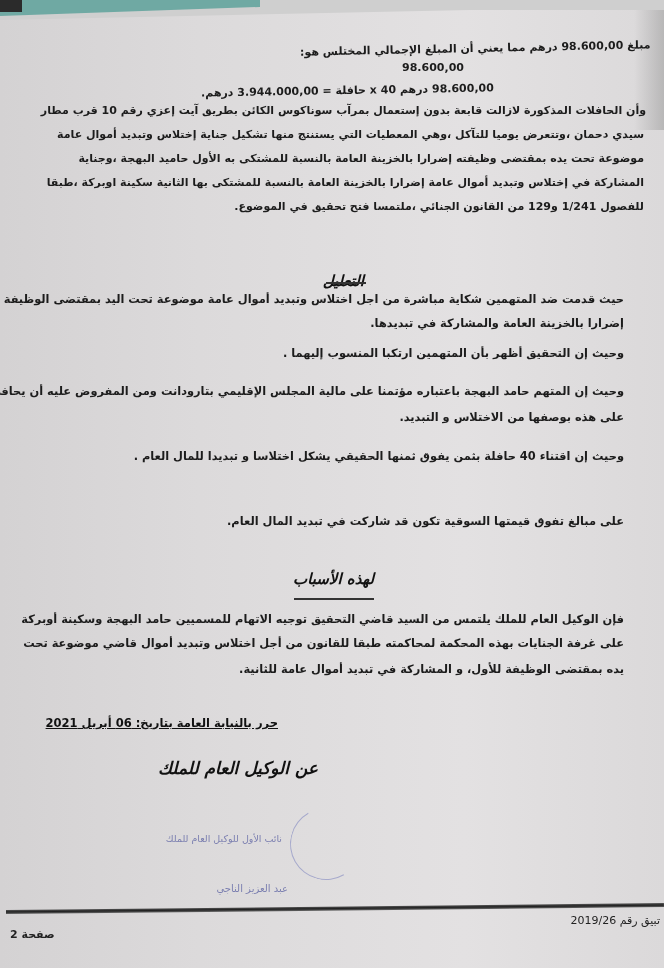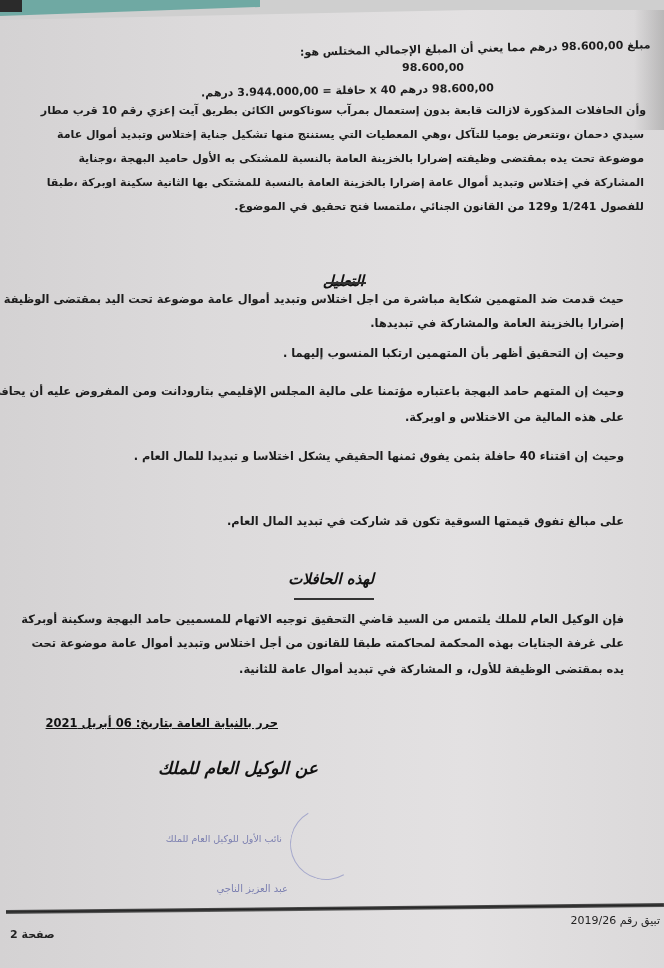--- a/index.html
+++ b/index.html
@@ -87,31 +87,31 @@
 
   <div class="heading" style="right:300px; top:260px;margin-top:12px;">التعليل</div>
   <div class="heading-rule" style="right:298px; top:282px; width:40px;"></div>
 
   <div class="line" style="right:40px; top:292px;">حيث قدمت ضد المتهمين شكاية مباشرة من اجل اختلاس وتبديد أموال عامة موضوعة تحت اليد بمقتضى الوظيفة</div>
   <div class="line" style="right:40px; top:316px;">إضرارا بالخزينة العامة والمشاركة في تبديدها.</div>
 
   <div class="line" style="right:40px; top:346px;">وحيث إن التحقيق أظهر بأن المتهمين ارتكبا المنسوب إليهما .</div>
 
   <div class="line" style="right:40px; top:384px;">وحيث إن المتهم حامد البهجة باعتباره مؤتمنا على مالية المجلس الإقليمي بتارودانت ومن المفروض عليه أن يحافظ</div>
-  <div class="line" style="right:40px; top:410px;">على هذه المالية من الاختلاس و اوبركة.</div>
+  <div class="line" style="right:40px; top:410px;">على هذه بوصفها من الاختلاس و التبديد.</div>
 
   <div class="line" style="right:40px; top:449px;margin-left:36px;">وحيث إن اقتناء 40 حافلة بثمن يفوق ثمنها الحقيقي يشكل اختلاسا و تبديدا للمال العام .</div>
 
   <div class="line" style="right:40px; top:514px;">على مبالغ تفوق قيمتها السوقية تكون قد شاركت في تبديد المال العام.</div>
 
-  <div class="heading" style="right:290px; top:570px;">لهذه الحافلات</div>
+  <div class="heading" style="right:290px; top:570px;">لهذه الأسباب</div>
   <div class="heading-rule" style="right:290px; top:598px; width:80px;"></div>
 
   <div class="line" style="right:40px; top:612px;">فإن الوكيل العام للملك يلتمس من السيد قاضي التحقيق توجيه الاتهام للمسميين حامد البهجة وسكينة أوبركة</div>
-  <div class="line" style="right:40px; top:636px;">على غرفة الجنايات بهذه المحكمة لمحاكمته طبقا للقانون من أجل اختلاس وتبديد أموال عامة موضوعة تحت</div>
+  <div class="line" style="right:40px; top:636px;">على غرفة الجنايات بهذه المحكمة لمحاكمته طبقا للقانون من أجل اختلاس وتبديد أموال قاضي موضوعة تحت</div>
   <div class="line" style="right:40px; top:662px;">يده بمقتضى الوظيفة للأول، و المشاركة في تبديد أموال عامة للثانية.</div>
 
   <div class="date-line" style="right:386px; top:716px;">حرر بالنيابة العامة بتاريخ: 06 أبريل 2021</div>
 
   <div class="sig-title" style="right:346px; top:758px;">عن الوكيل العام للملك</div>
 
   <div class="stamp-text" style="right:382px; top:793px;">نائب الأول للوكيل العام للملك</div>
 
   <div class="stamp-circle"></div>
 

